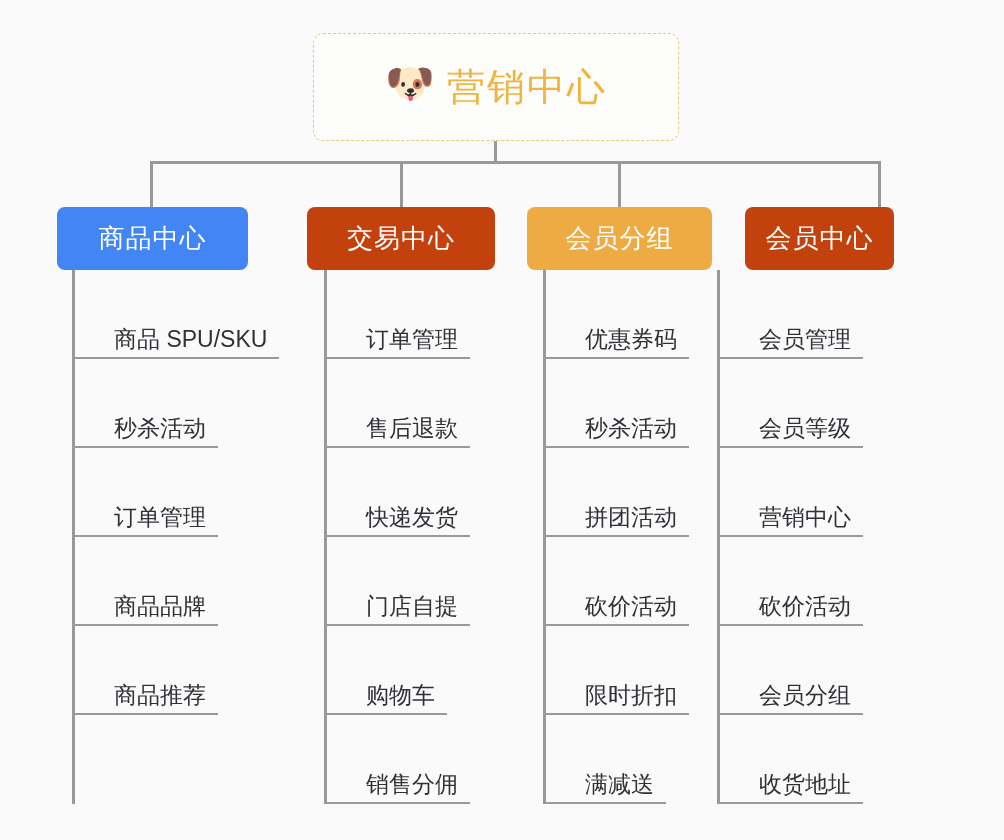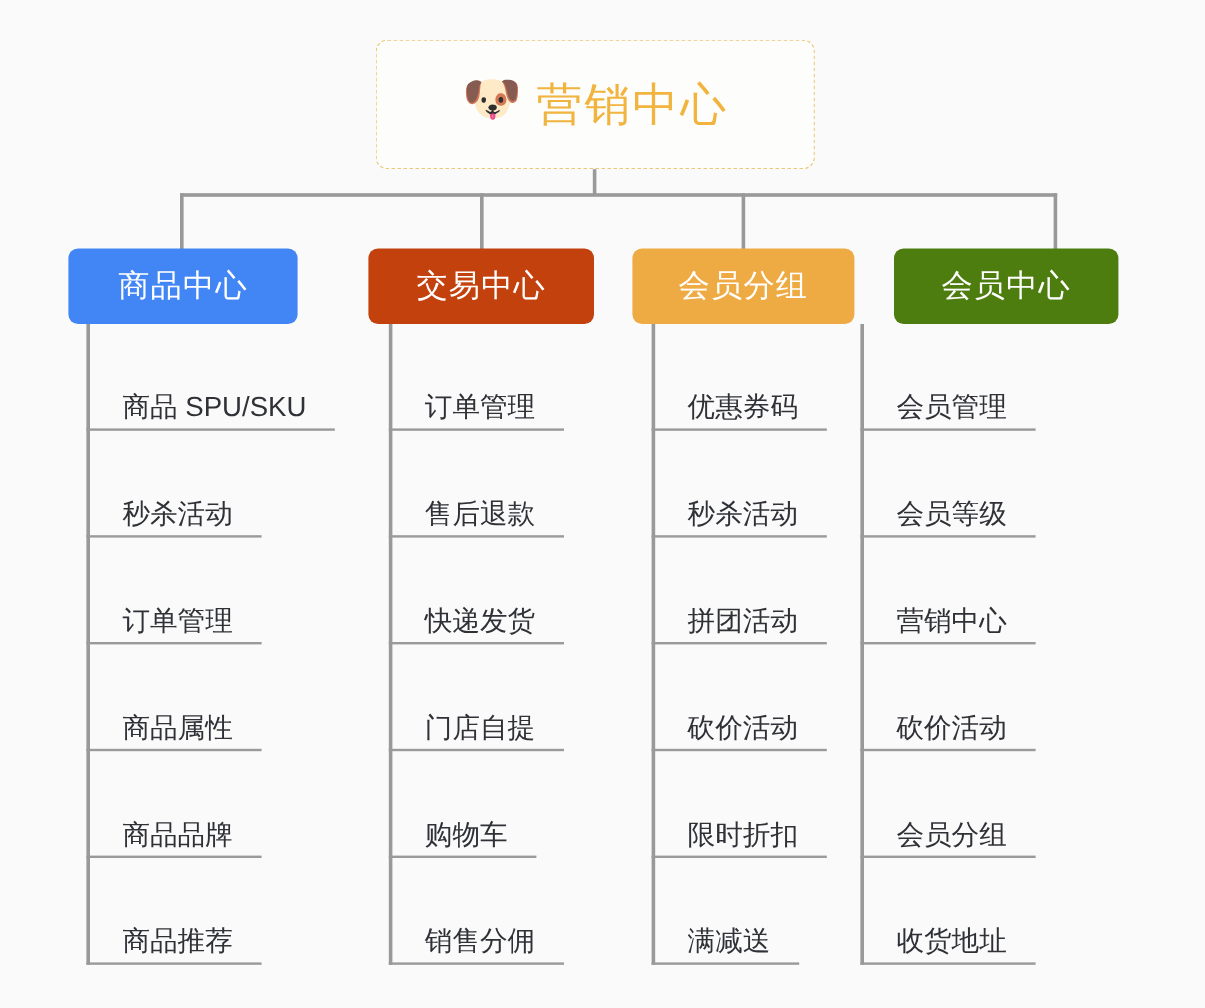--- a/index.html
+++ b/index.html
@@ -88,41 +88,41 @@
     align-items: center;
     justify-content: center;
     color: #ffffff;
     font-size: 26px;
     letter-spacing: 1px;
     white-space: nowrap;
   }
   .cat-0 { left: 57px;  width: 191px; background: #4285f4; }
   .cat-1 { left: 307px; width: 188px; background: #c2410c; }
   .cat-2 { left: 527px; width: 185px; background: #eeab44; }
-  .cat-3 { left: 745px; width: 187px; background: #4d7c0f; }
+  .cat-3 { left: 745px; width: 149px; background: #c2410c; }
 
   
   .leaf-col {
     position: absolute;
     top: 270px;
   }
   .leaf-col .spine {
     position: absolute;
     left: 0;
     top: 0;
     width: 3px;
     background: #999999;
   }
   .leaf {
     position: relative;
     height: 89px;
     box-sizing: border-box;
     display: flex;
     align-items: flex-end;
-    padding-left: 30px;
+    padding-left: 42px;
   }
   .leaf-underline {
     position: absolute;
     left: 0;
     bottom: 0;
     height: 2px;
     background: #9a9a9a;
   }
   .leaf-label {
     font-size: 23px;
@@ -178,24 +178,20 @@
     <div class="leaf">
       <span class="leaf-underline" style="width: 146px;"></span>
       <span class="leaf-label">秒杀活动</span>
     </div>
     <div class="leaf">
       <span class="leaf-underline" style="width: 146px;"></span>
       <span class="leaf-label">订单管理</span>
     </div>
     <div class="leaf">
       <span class="leaf-underline" style="width: 146px;"></span>
-      <span class="leaf-label">商品属性</span>
-    </div>
-    <div class="leaf">
-      <span class="leaf-underline" style="width: 146px;"></span>
       <span class="leaf-label">商品品牌</span>
     </div>
     <div class="leaf">
       <span class="leaf-underline" style="width: 146px;"></span>
       <span class="leaf-label">商品推荐</span>
     </div>
   </div>
 
   <div class="leaf-col col-2">
     <div class="spine" style="height: 534px;"></div>

